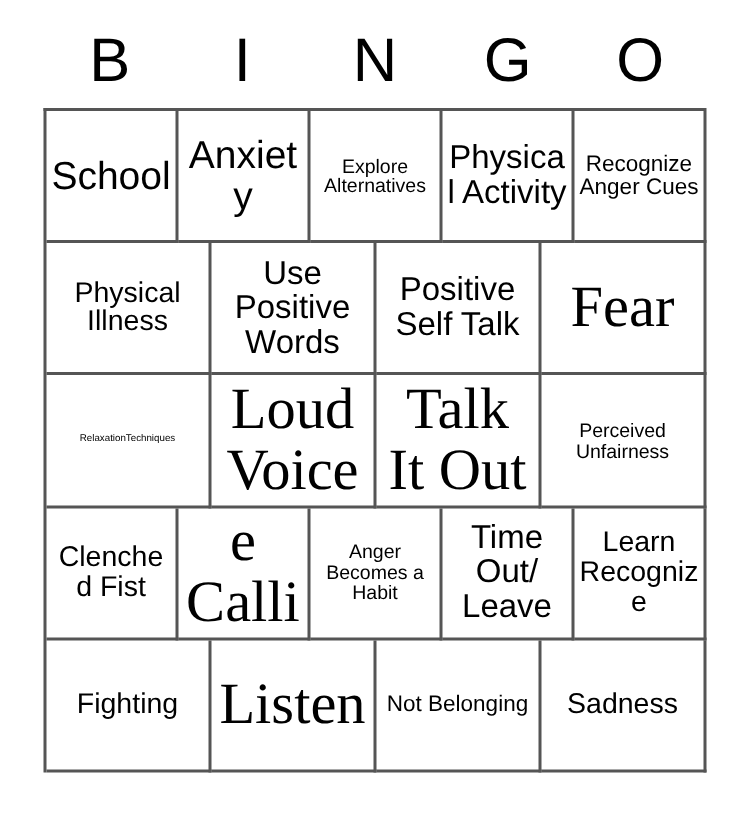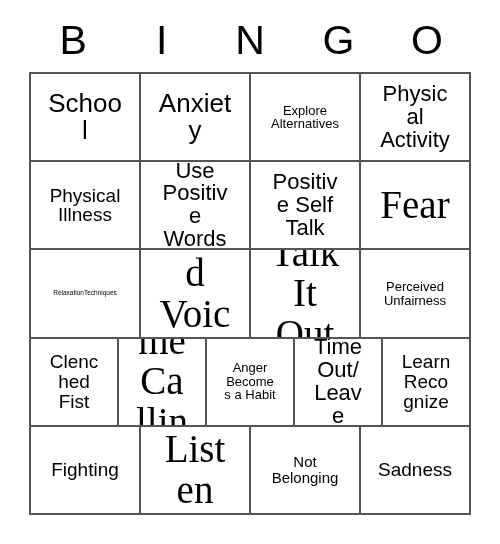--- a/index.html
+++ b/index.html
@@ -56,21 +56,21 @@
   }
   .cell {
     flex: 1 1 0;
     min-width: 0;
     border-right: 2px solid #555555;
     border-bottom: 2px solid #555555;
     box-sizing: border-box;
     display: flex;
     align-items: center;
     justify-content: center;
-    padding: 1px 16px;
+    padding: 1px 3px;
     text-align: center;
     overflow: hidden;
   }
   .cell-text {
     display: block;
     width: 100%;
     line-height: 1.04;
     color: #000000;
     word-wrap: break-word;
   }
@@ -104,20 +104,23 @@
           <span class="cell-text t-xl">School</span>
         </div>
       <div class="cell">
           <span class="cell-text t-xl">Anxiety</span>
         </div>
       <div class="cell">
           <span class="cell-text t-xs">Explore Alternatives</span>
         </div>
       <div class="cell">
           <span class="cell-text t-lg">Physical Activity</span>
+        </div>
+      <div class="cell">
+          <span class="cell-text t-sm">Recognize Anger Cues</span>
         </div>
     </div>
 
     <div class="grid-row">
       <div class="cell">
           <span class="cell-text t-md">Physical Illness</span>
         </div>
       <div class="cell">
           <span class="cell-text t-lg">Use Positive Words</span>
         </div>

